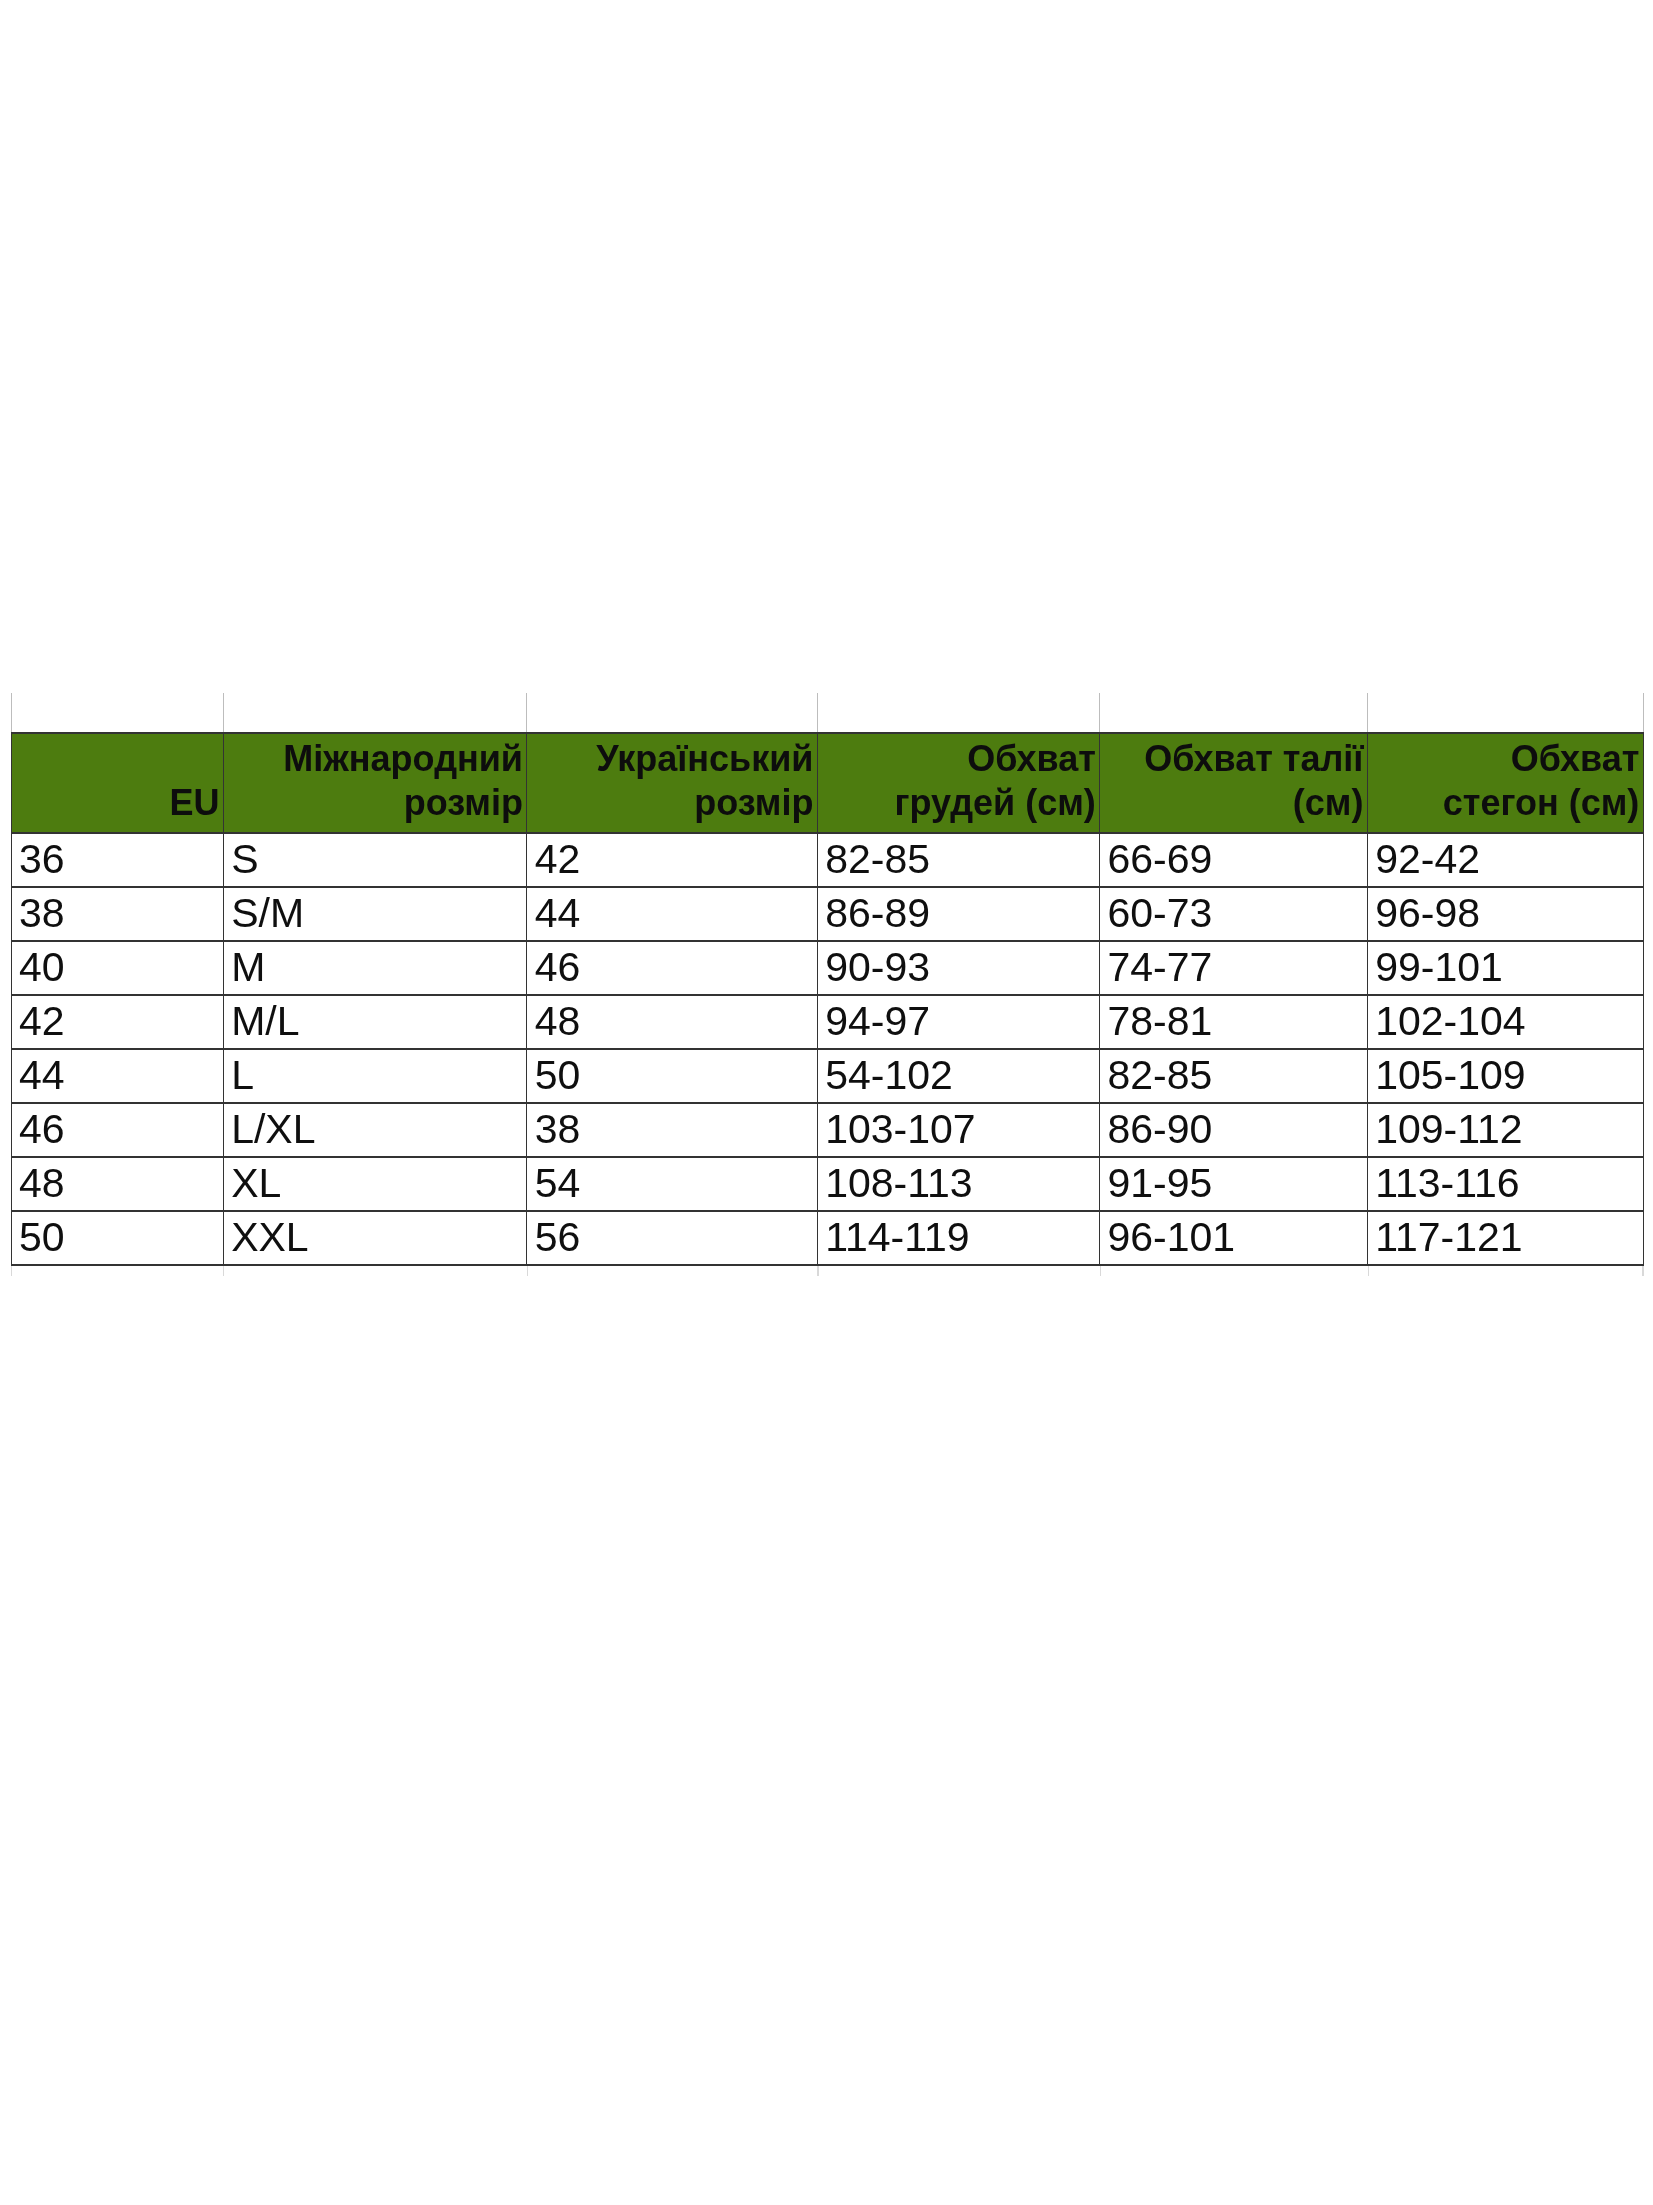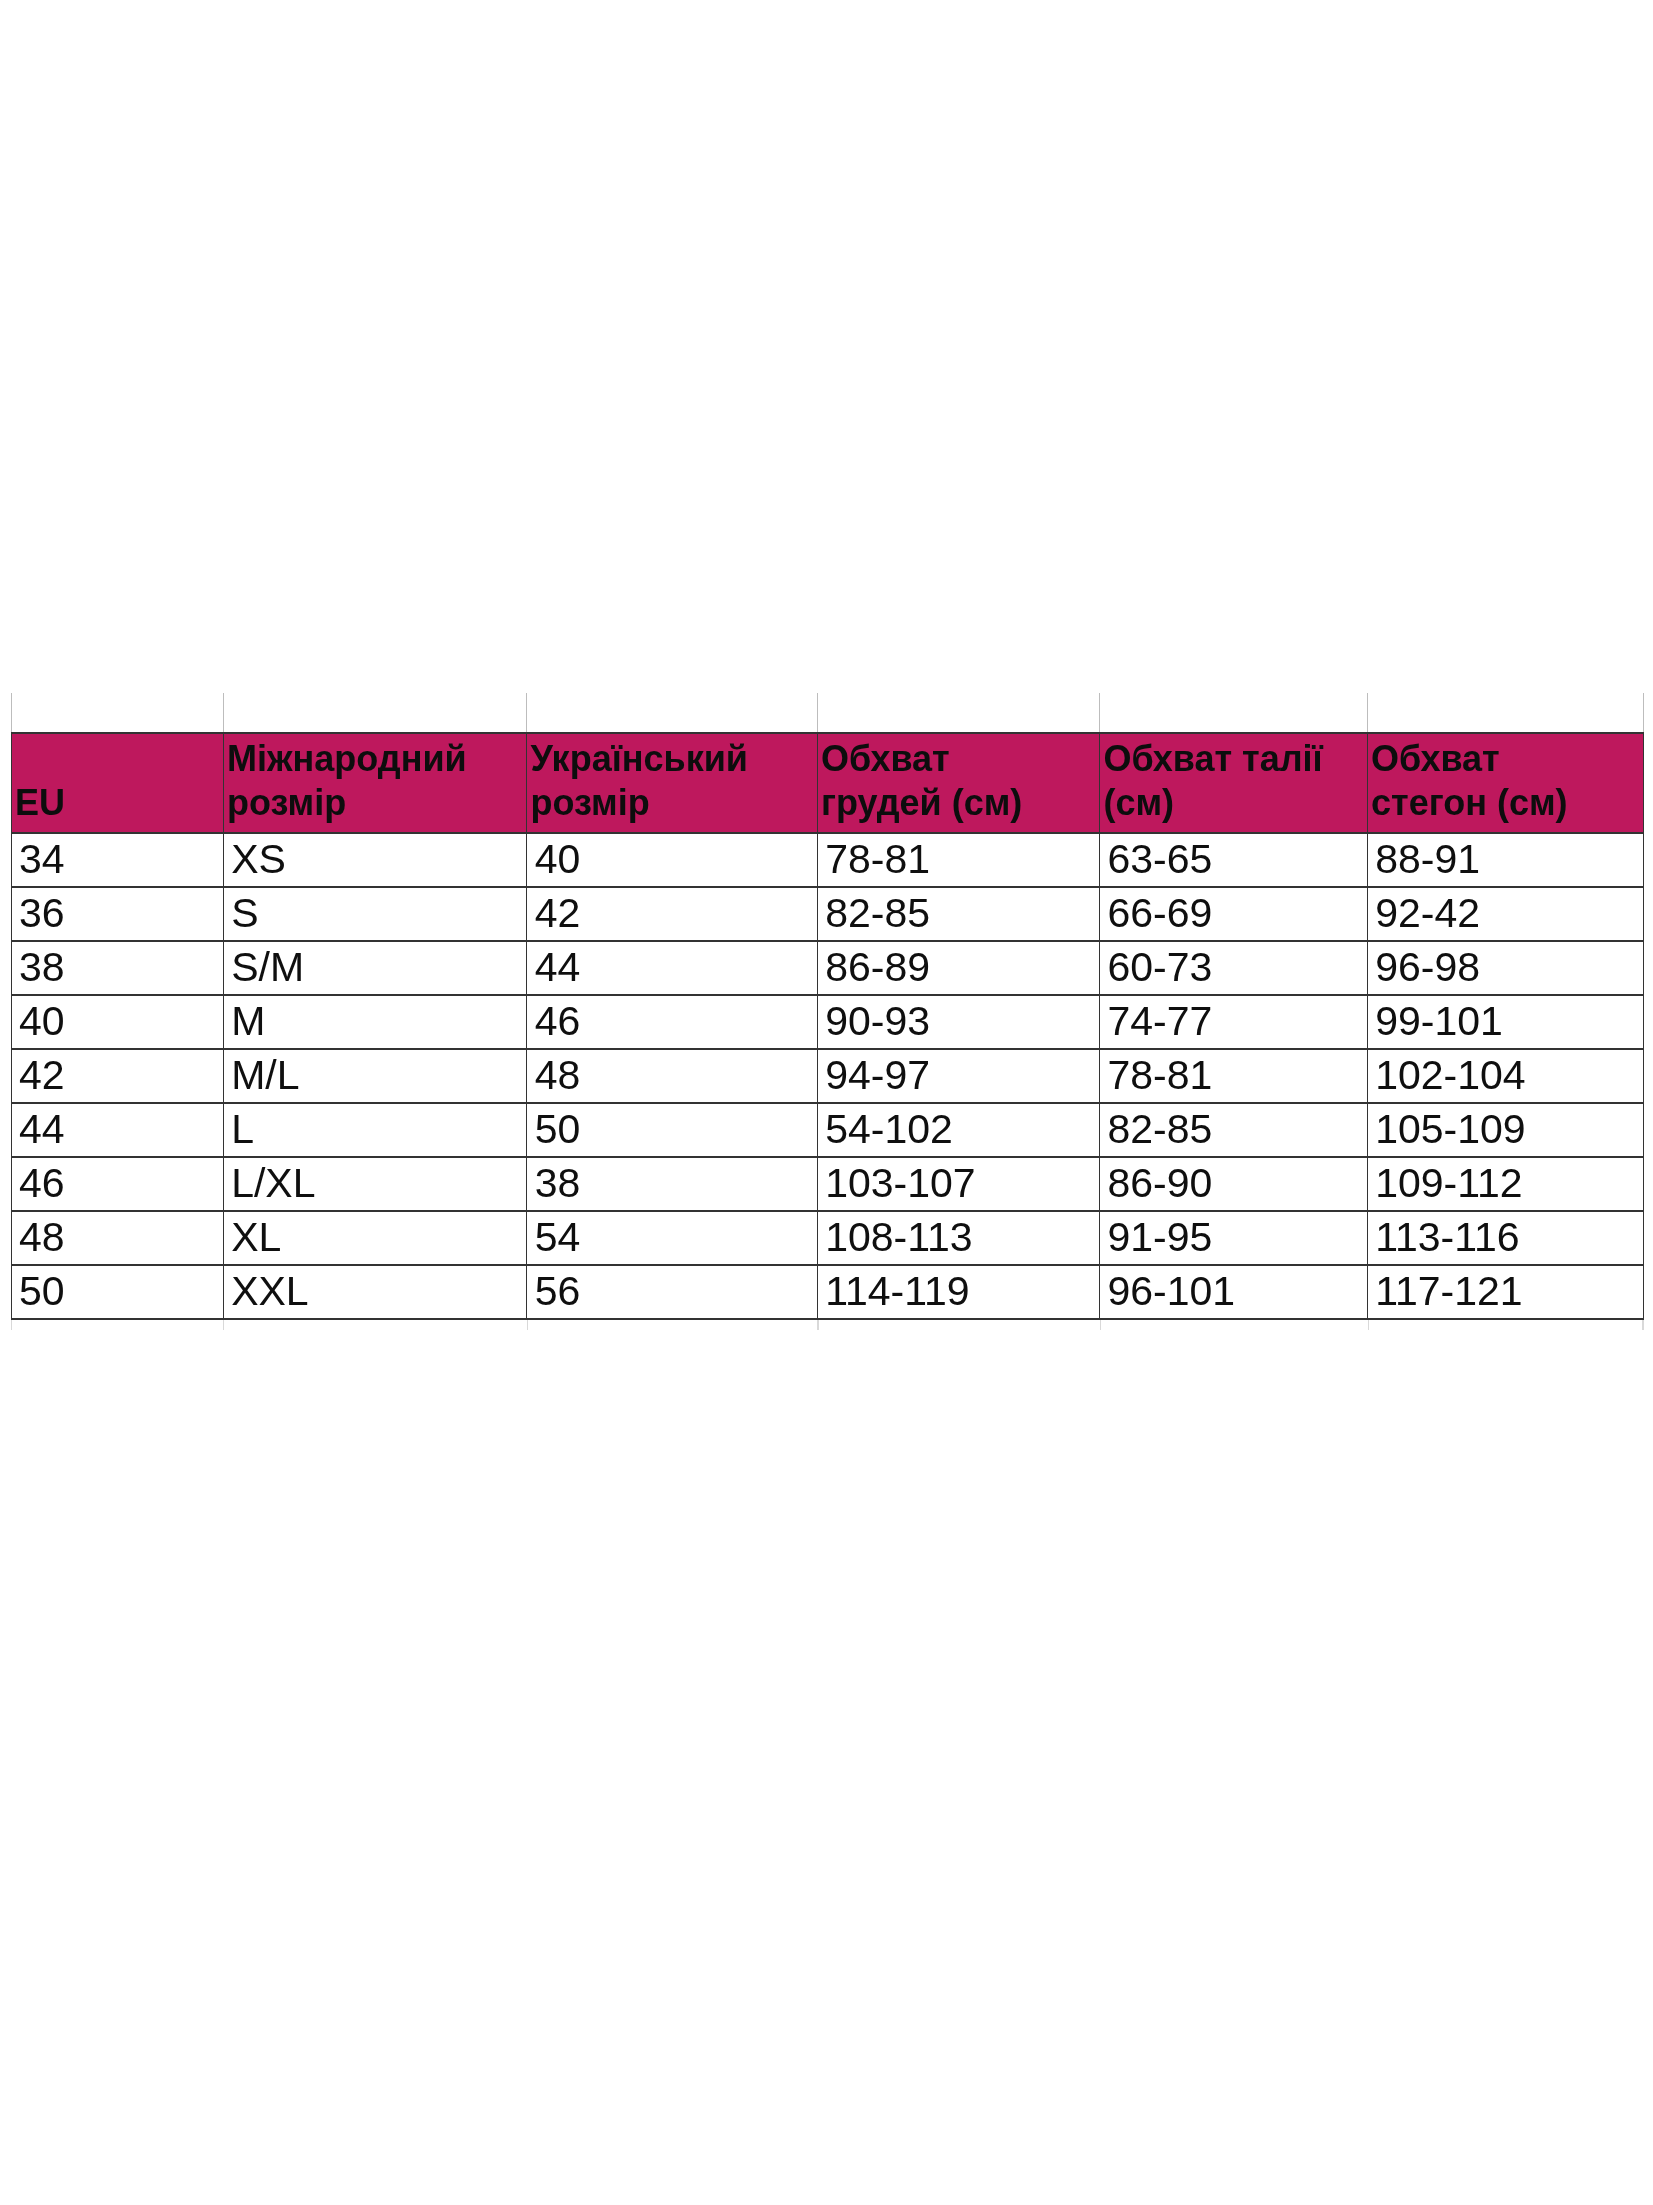--- a/index.html
+++ b/index.html
@@ -39,28 +39,28 @@
   }
   
   tr.spacer-row td {
     border-left: 0.8px solid #bdbdbd;
     border-right: 0.8px solid #bdbdbd;
     height: 39px;
     padding: 0;
   }
   
   tr.header-row th {
-    background: #be185d;
+    background: #4d7c0f;
     border-left: 1.6px solid #333333;
     border-right: 1.6px solid #333333;
     border-top: 2.5px solid #333333;
     border-bottom: 2.5px solid #333333;
     height: 91px;
     vertical-align: bottom;
-    text-align: left;
+    text-align: right;
     font-weight: bold;
     font-size: 36px;
     line-height: 44px;
     color: #0d0d0d;
     padding: 0 3.3px 6.5px 3.3px;
     overflow: hidden;
   }
   tr.header-row th span {
     display: block;
     white-space: nowrap;
@@ -136,28 +136,20 @@
           <span>Обхват талії</span>
           <span>(см)</span>
         </th>
         <th>
           <span>Обхват</span>
           <span>стегон (см)</span>
         </th>
       </tr>
 
       <tr class="data-row">
-        <td>34</td>
-        <td>XS</td>
-        <td>40</td>
-        <td>78-81</td>
-        <td>63-65</td>
-        <td>88-91</td>
-      </tr>
-      <tr class="data-row">
         <td>36</td>
         <td>S</td>
         <td>42</td>
         <td>82-85</td>
         <td>66-69</td>
         <td>92-42</td>
       </tr>
       <tr class="data-row">
         <td>38</td>
         <td>S/M</td>

